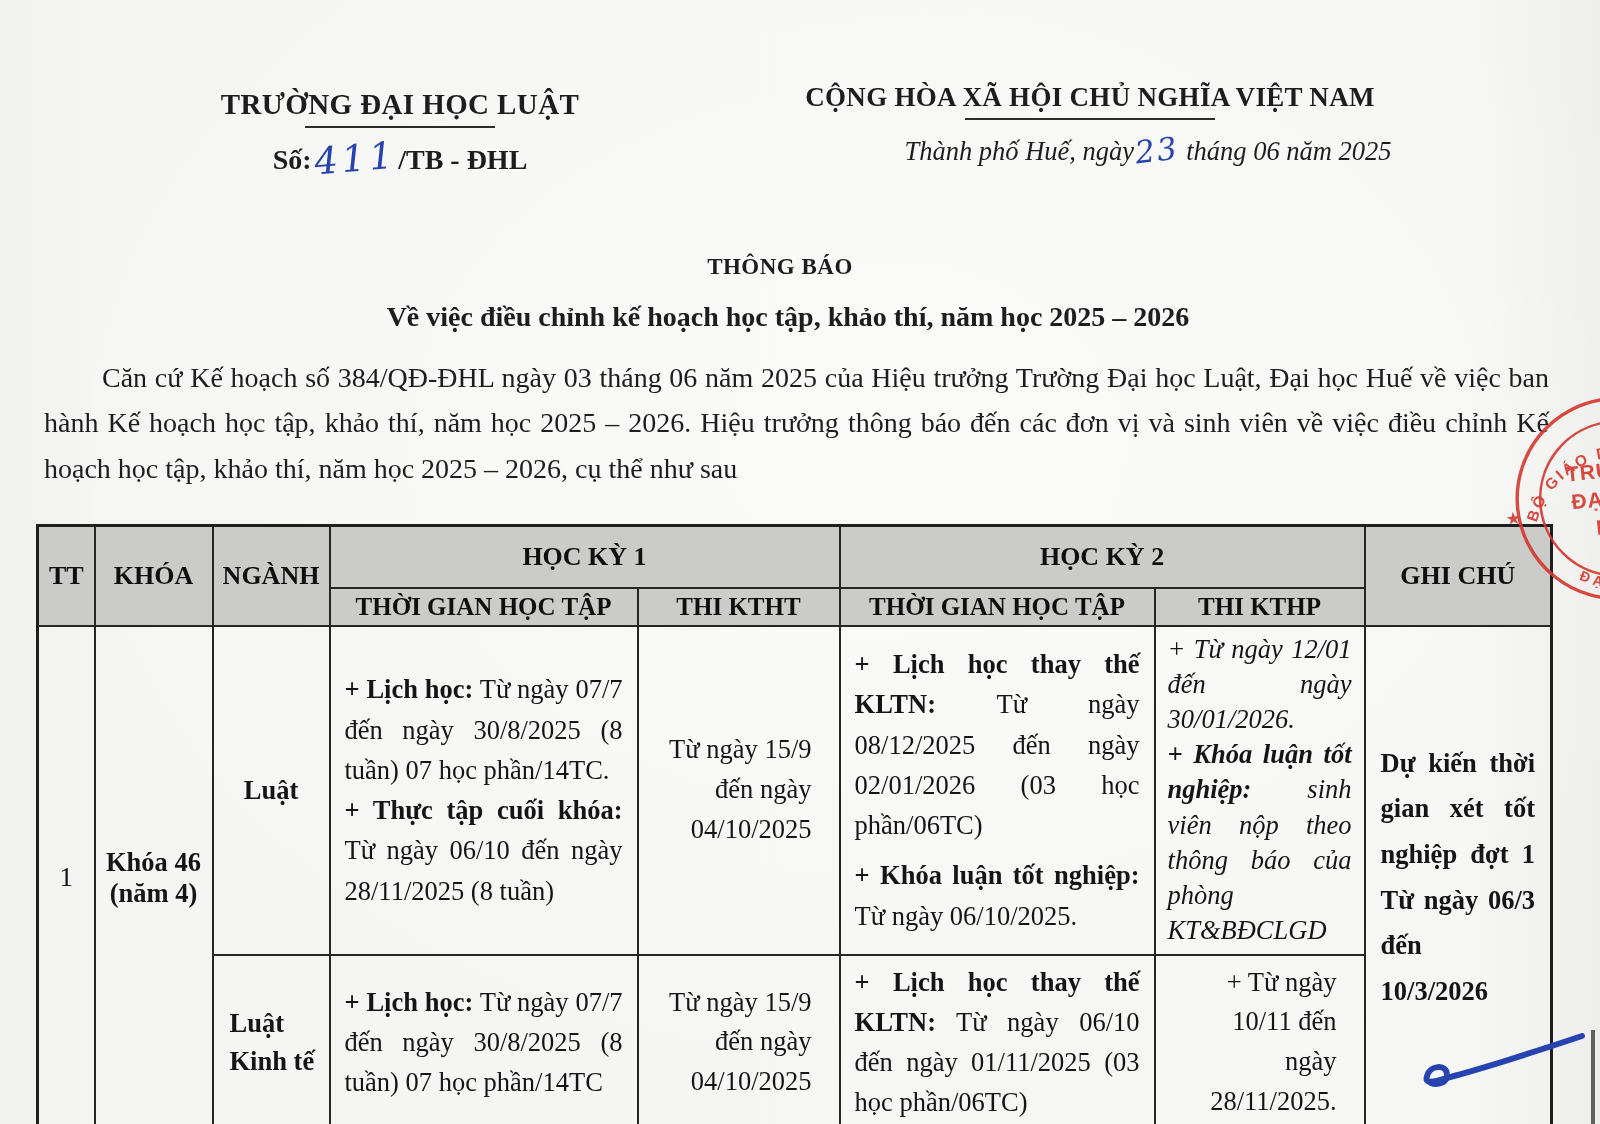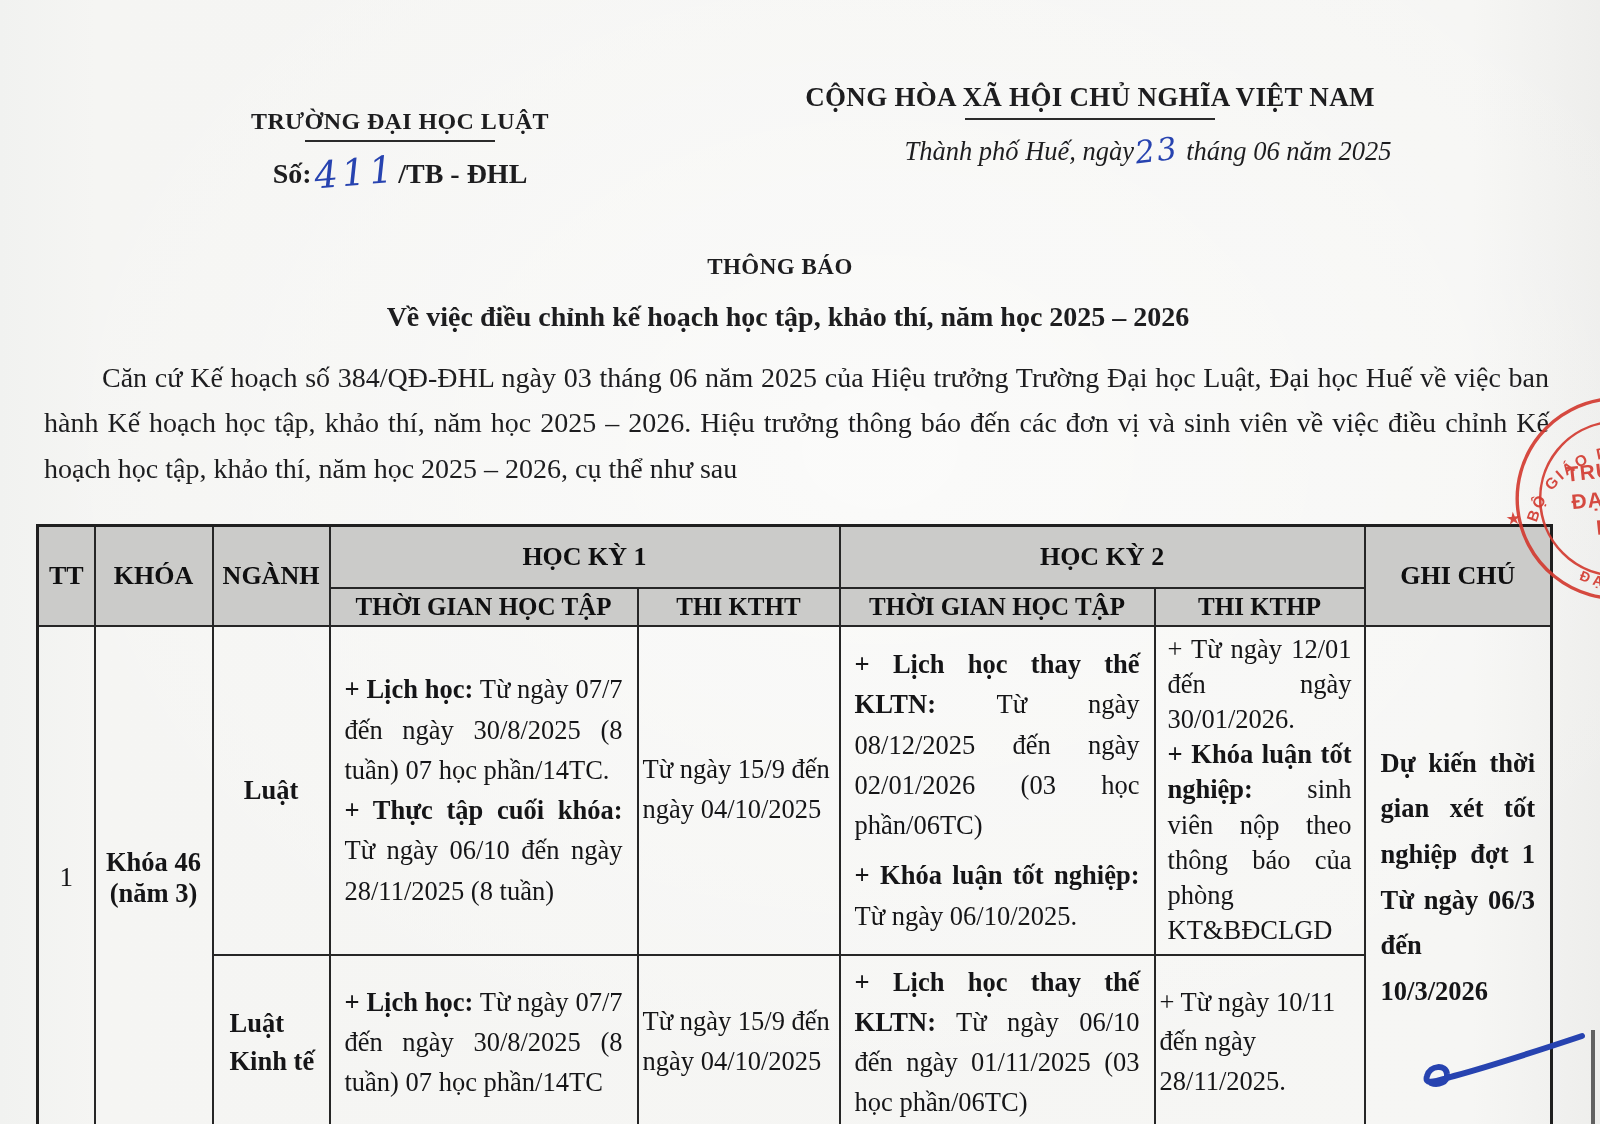--- a/index.html
+++ b/index.html
@@ -7,21 +7,21 @@
     position:relative;width:1600px;height:1124px;overflow:hidden;
     background:
       radial-gradient(ellipse at 55% 40%, rgba(255,255,255,.55), rgba(0,0,0,0) 70%),
       linear-gradient(90deg,#f1f2f0 0%,#f5f5f3 6%,#f6f6f4 92%,#eeeeec 100%),
       #f4f4f2;
     font-family:"Liberation Serif", serif;color:#1d1d1f;
   }
   
   .hdr-left{position:absolute;left:130px;top:80px;width:540px;text-align:center;}
   .hdr-left .l1{font-size:27px;letter-spacing:.5px;}
-  .hdr-left .l2{font-size:24px;font-weight:bold;margin-top:28px;letter-spacing:.4px;}
+  .hdr-left .l2{font-size:29px;font-weight:bold;margin-top:8px;letter-spacing:.4px;}
   .u-line{height:2px;background:#2b2b2b;margin:5px auto 0;}
   .u1{width:190px;}
   .hdr-left .so{font-size:28px;font-weight:bold;margin-top:7px;}
   .hand{
     font-family:"DejaVu Serif", serif;font-style:italic;font-weight:normal;
     color:#2743b0;display:inline-block;
   }
   .hand-num{font-size:37px;letter-spacing:4px;transform:rotate(-5deg) translateY(2px);margin:0 2px;}
   .hand-day{font-size:31px;letter-spacing:2px;transform:rotate(-7deg) translateY(1px);margin:0 1px;}
   .hdr-right{position:absolute;left:740px;top:82px;width:700px;text-align:center;}
@@ -48,22 +48,22 @@
   thead tr.band1{height:62px;}
   thead tr.band2{height:38px;}
   thead tr.band2 th{font-size:25px;}
   tr.r1{height:258px;}
   tr.r2{height:152px;}
   td{font-size:26.5px;color:#151517;}
   .c-center{text-align:center;vertical-align:middle;}
   .c-bold{font-weight:bold;}
   .c-nganh2{vertical-align:middle;text-align:left;padding-left:16px;font-weight:bold;line-height:1.45;}
   .c-just{text-align:justify;vertical-align:middle;padding:6px 14px;line-height:1.52;}
-  .c-thi{vertical-align:middle;text-align:left;padding:6px 4px;line-height:1.5;}
-  .c-kthp-top{vertical-align:top;text-align:justify;padding:5px 12px;line-height:1.33;}
+  .c-thi{vertical-align:middle;text-align:right;padding:6px 27px;line-height:1.5;}
+  .c-kthp-top{vertical-align:top;text-align:justify;padding:5px 12px;line-height:1.33;font-style:italic;}
   .c-ghichu{font-weight:bold;text-align:justify;vertical-align:middle;padding:6px 15px;line-height:1.72;}
   .item{margin:0;}
   .lbl{font-weight:bold;}
   
   .ghost{position:absolute;font-weight:bold;color:#7b8fae;opacity:.22;letter-spacing:1px;}
   
   .stamp{position:absolute;left:1484px;top:398px;width:240px;height:218px;transform:rotate(-6deg);}
   
   .flourish{position:absolute;left:1404px;top:1022px;width:200px;height:84px;}
   .scan-edge{position:absolute;left:1591px;top:1030px;width:4px;height:94px;background:#3f3f3f;opacity:.8;}
@@ -125,21 +125,21 @@
           <th>THI KTHT</th>
           <th>THỜI GIAN HỌC TẬP</th>
           <th>THI KTHP</th>
         </tr>
       </thead>
       <tbody>
         <tr class="r1">
           <td rowspan="2" class="c-center" style="font-size:27px;">1</td>
           <td rowspan="2" class="c-center c-bold">
             <div>Khóa 46</div>
-            <div>(năm 3)</div>
+            <div>(năm 4)</div>
           </td>
           <td class="c-center c-bold">Luật</td>
           <td class="c-just">
             <div class="item"><span class="lbl">+ Lịch học:</span><span> Từ ngày 07/7 đến ngày 30/8/2025 (8 tuần) 07 học phần/14TC.</span></div>
             <div class="item"><span class="lbl">+ Thực tập cuối khóa:</span><span> Từ ngày 06/10 đến ngày 28/11/2025 (8 tuần)</span></div>
           </td>
           <td class="c-thi">Từ ngày 15/9 đến ngày 04/10/2025</td>
           <td class="c-just">
             <div class="item"><span class="lbl">+ Lịch học thay thế KLTN:</span><span> Từ ngày 08/12/2025 đến ngày 02/01/2026 (03 học phần/06TC)</span></div>
             <div class="item" style="margin-top:10px;"><span class="lbl">+ Khóa luận tốt nghiệp:</span><span> Từ ngày 06/10/2025.</span></div>

